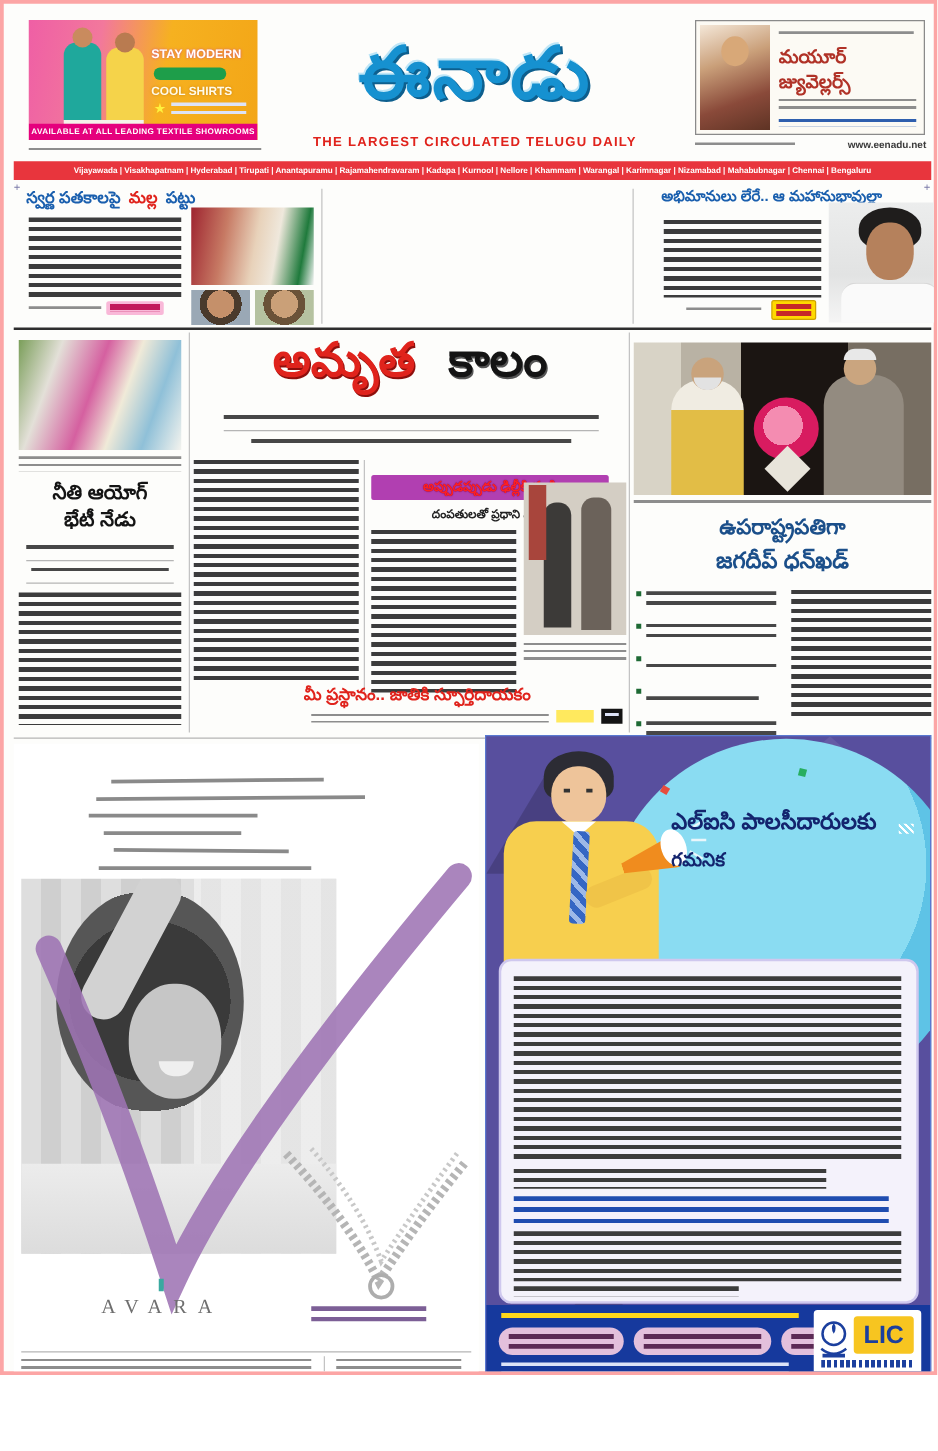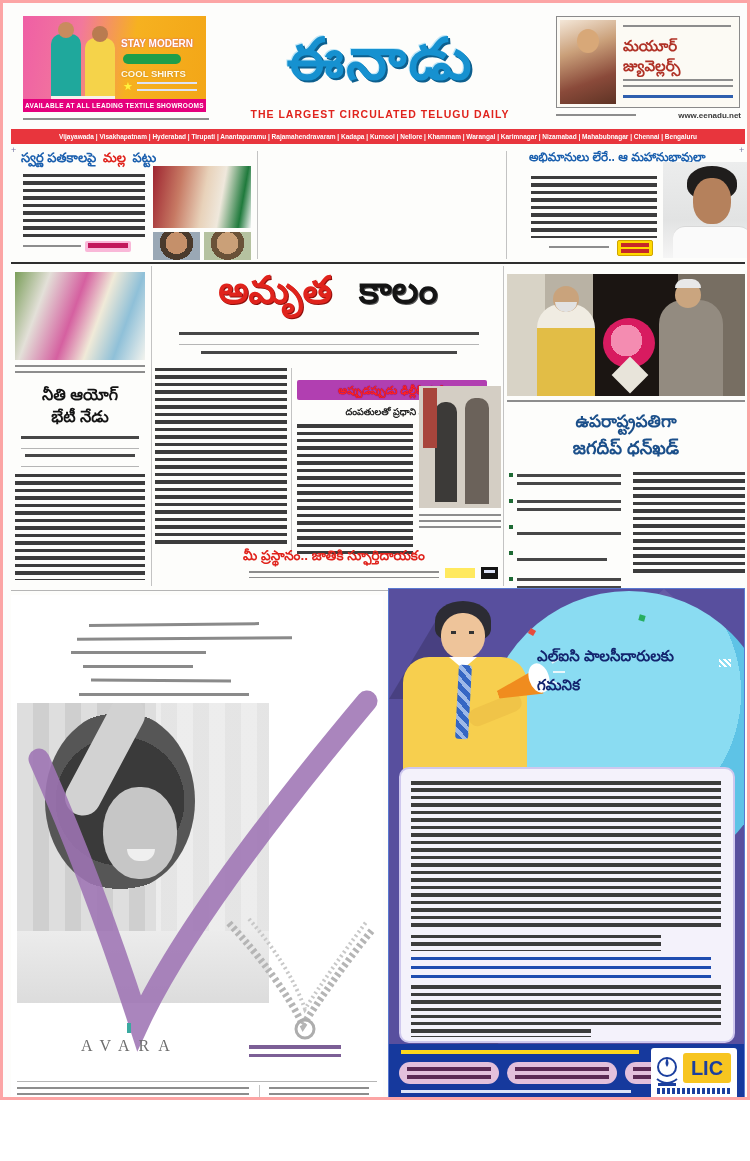--- a/index.html
+++ b/index.html
@@ -115,21 +115,21 @@
     <div class="abs sim" style="left:14px;top:188px;width:110px;height:6px;"></div>
     <div class="abs rule-h-light" style="left:10px;top:200px;width:118px;"></div>
     <div class="abs sim-dense" style="left:4px;top:208px;width:130px;height:106px;"></div>
   </div>
 
   <div class="abs rule-v" style="left:148px;top:263px;height:320px;"></div>
 
   <div class="abs" style="left:150px;top:263px;width:350px;height:320px;">
     <div style="position:absolute;left:0;top:2px;width:350px;text-align:center;font-size:38px;font-weight:bold;white-space:nowrap;overflow:hidden;">
       <span class="accent-red" style="text-shadow:1px 1px 0 #8e0f0c;">అమృత</span>
-      <span style="color:#141414;margin-left:16px;text-shadow:1px 1px 0 #555;font-family:Liberation Serif, serif;">కాలం</span>
+      <span style="color:#141414;margin-left:16px;text-shadow:1px 1px 0 #555;">కాలం</span>
     </div>
     <div class="abs sim" style="left:26px;top:66px;width:300px;height:6px;"></div>
     <div class="abs rule-h-light" style="left:26px;top:78px;width:300px;"></div>
     <div class="abs sim" style="left:48px;top:85px;width:256px;height:6px;"></div>
 
     <div class="abs sim-dense" style="left:2px;top:102px;width:132px;height:178px;"></div>
     <div class="abs rule-v" style="left:138px;top:102px;height:188px;"></div>
 
     <div class="abs" style="left:144px;top:114px;width:190px;height:20px;background:#b13fb1;border-radius:2px;text-align:center;">
       <span style="color:#ff2020;font-size:11px;font-weight:bold;line-height:20px;text-shadow:0 0 1px #5e005e;">అప్పుడప్పుడు ఢిల్లీకి రండి</span>
@@ -242,21 +242,21 @@
       <div class="abs" style="left:56px;top:64px;width:13px;height:74px;background:repeating-linear-gradient(45deg,#3567c4 0 5px,#9db9e8 5px 9px);transform:rotate(3deg);border-radius:3px;"></div>
       <div class="abs" style="left:66px;top:100px;width:56px;height:18px;background:#f0c448;border-radius:9px;transform:rotate(-22deg);"></div>
       <div class="abs" style="left:96px;top:74px;width:44px;height:26px;background:#f08c1e;clip-path:polygon(0 35%,100% 0,100% 100%,0 65%);transform:rotate(-18deg);"></div>
       <div class="abs" style="left:128px;top:62px;width:20px;height:30px;border-radius:50%;background:#ffffff;transform:rotate(-18deg);"></div>
       <div class="abs" style="left:150px;top:58px;width:12px;height:2px;background:#eaf6fb;transform:rotate(-30deg);"></div>
       <div class="abs" style="left:152px;top:70px;width:12px;height:2px;background:#eaf6fb;"></div>
       <div class="abs" style="left:150px;top:82px;width:12px;height:2px;background:#eaf6fb;transform:rotate(30deg);"></div>
     </div>
 
     <div style="position:absolute;left:148px;top:58px;width:200px;color:#13246e;font-weight:bold;">
-      <div style="font-size:15px;white-space:nowrap;">ఎల్ఐసి పాలసీదారులకు</div>
+      <div style="font-size:18px;white-space:nowrap;">ఎల్ఐసి పాలసీదారులకు</div>
       <div style="font-size:15px;margin-top:8px;">గమనిక</div>
     </div>
 
     <div class="abs" style="left:10px;top:178px;width:336px;height:276px;background:#f4f2fb;border:2px solid #cfc8ee;border-radius:10px;box-sizing:border-box;padding:12px 10px;">
       <div class="sim-dense" style="width:310px;height:150px;"></div>
       <div class="sim-dense" style="width:250px;height:16px;margin-top:4px;"></div>
       <div style="width:300px;height:22px;margin-top:6px;background:repeating-linear-gradient(to bottom,#1f4db0 0 3.5px,transparent 3.5px 9px);"></div>
       <div class="sim-dense" style="width:310px;height:40px;margin-top:6px;"></div>
       <div class="sim-dense" style="width:180px;height:8px;margin-top:4px;"></div>
     </div>

